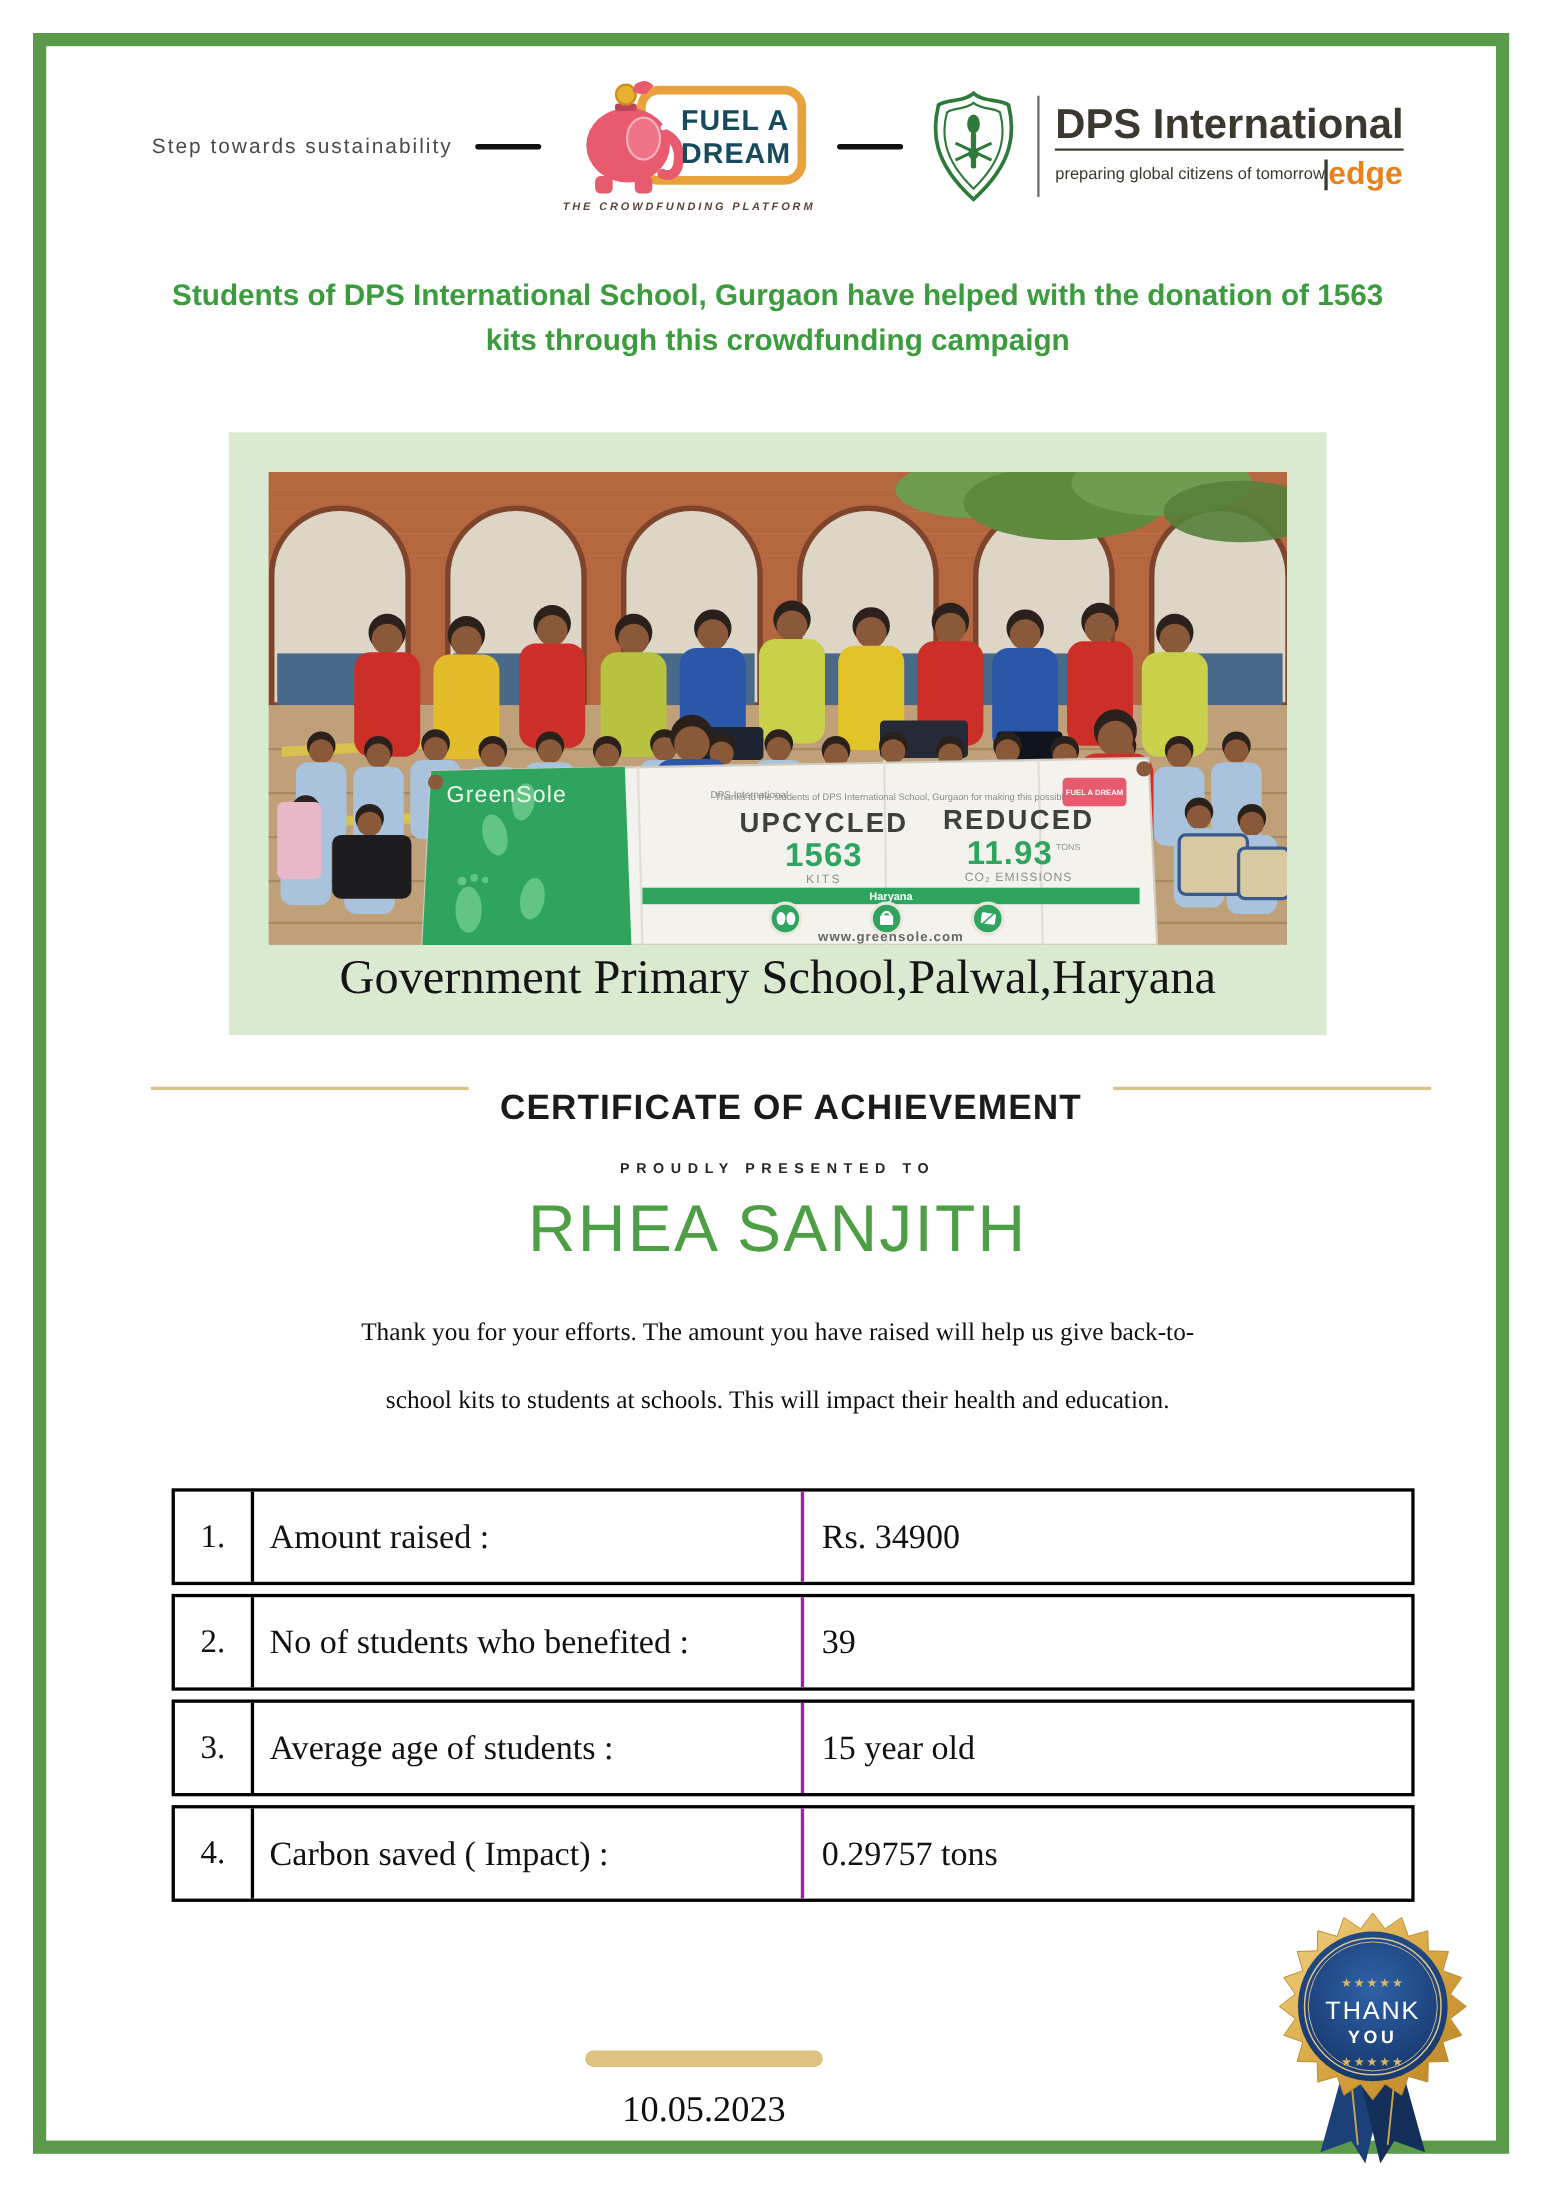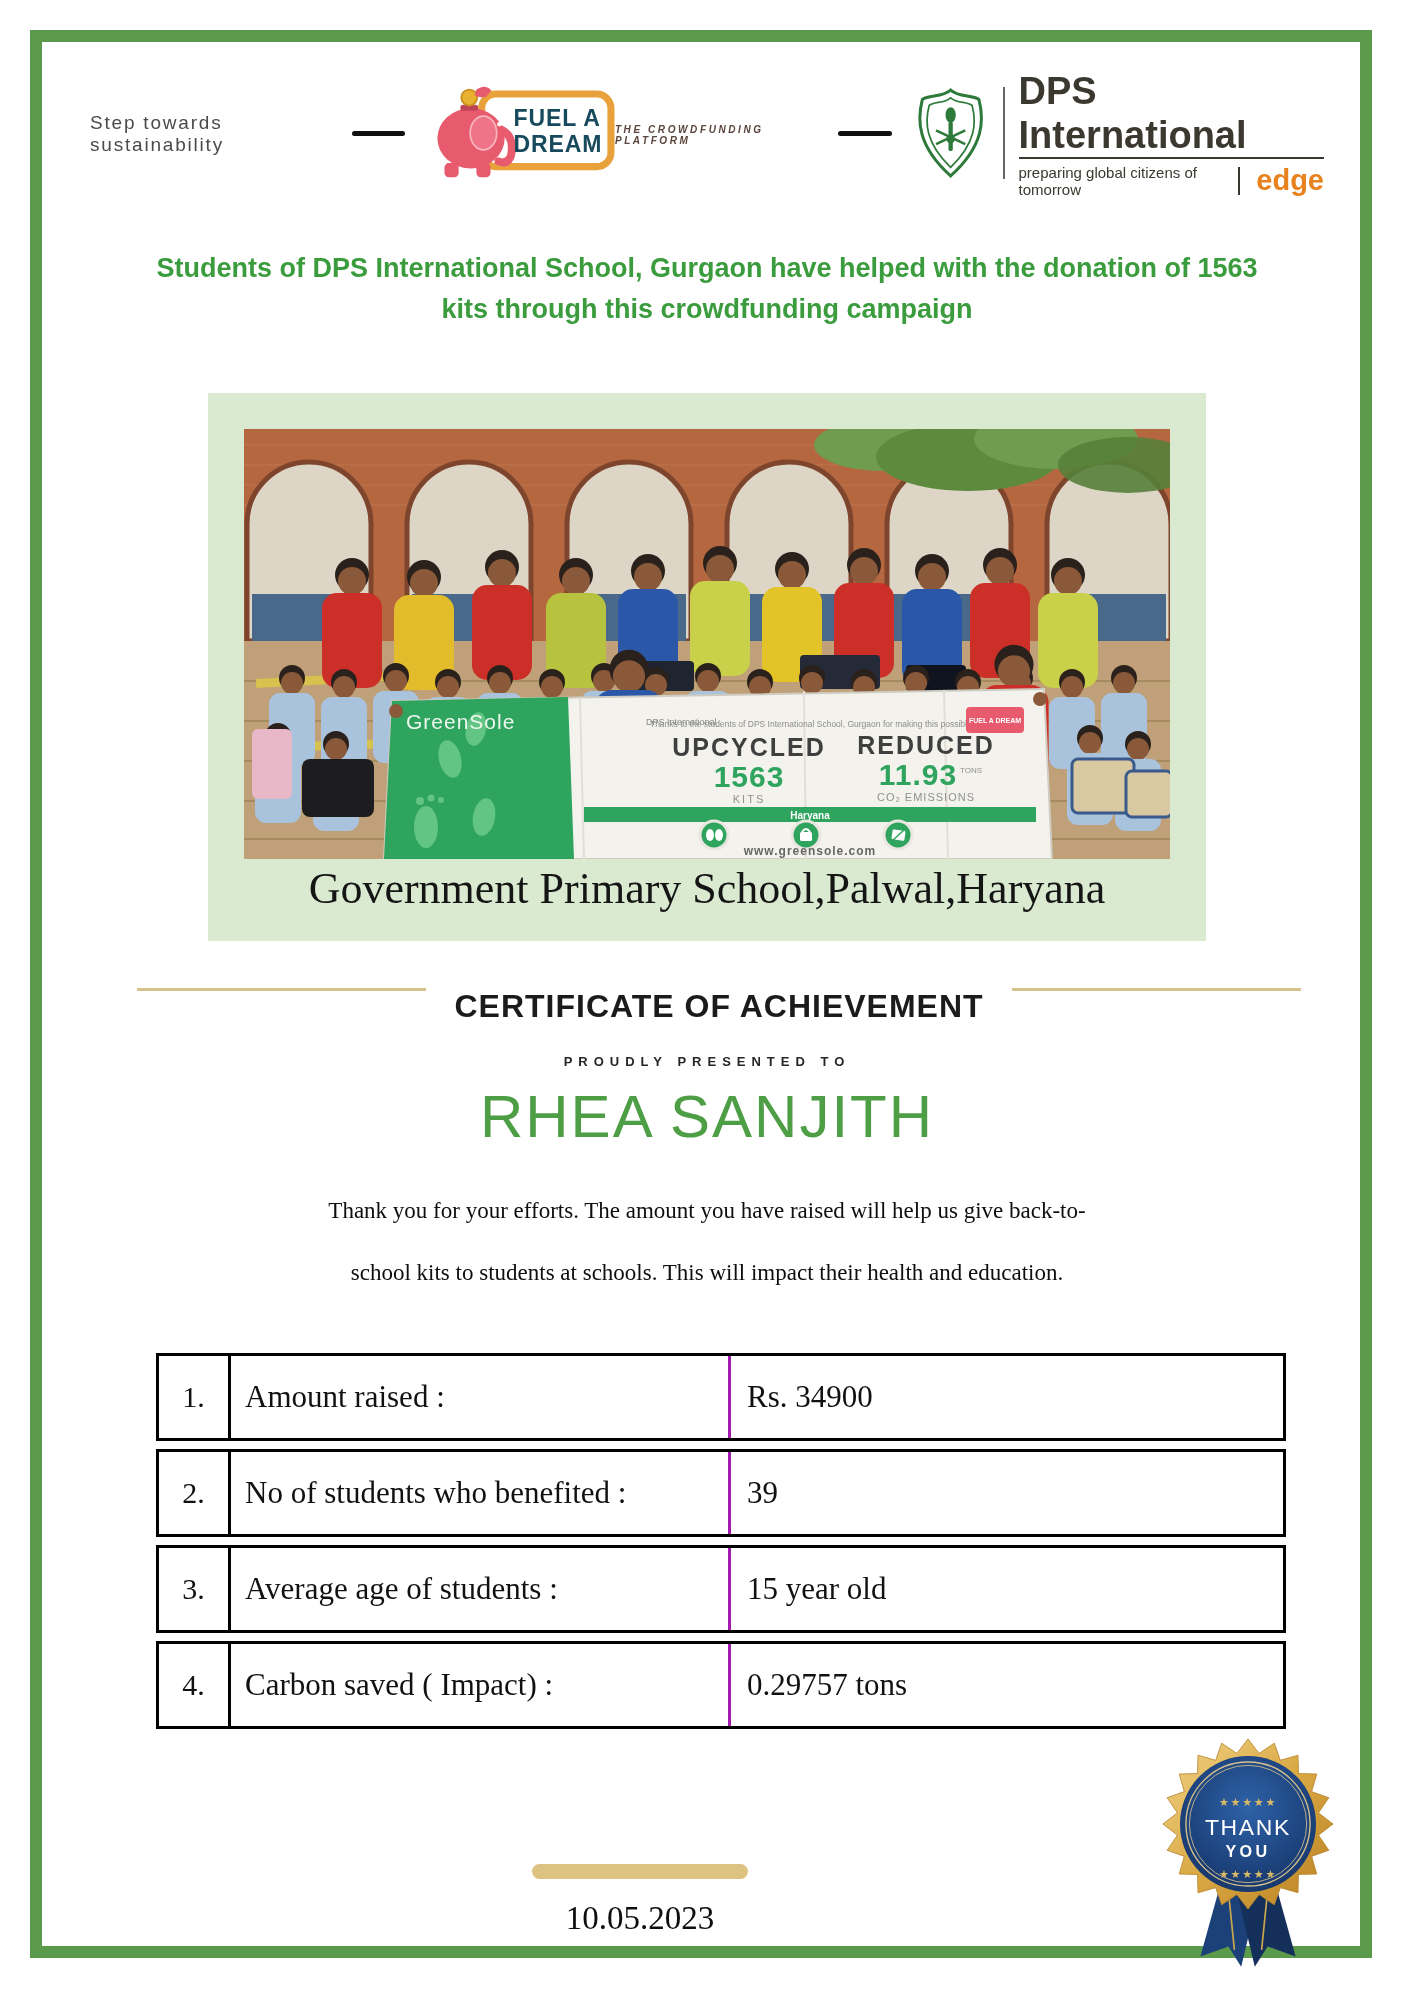--- a/index.html
+++ b/index.html
@@ -9,26 +9,26 @@
         border:12px solid #5b9a4a;box-sizing:border-box;pointer-events:none;}
 
   
   .logos{position:absolute;top:74px;left:90px;width:1234px;height:118px;
          display:flex;align-items:center;justify-content:center;gap:20px;}
   .gs{display:flex;flex-direction:column;align-items:center;}
   .gs-name{font-size:46px;color:#5fa452;letter-spacing:.5px;}
   .gs-name sup{font-size:15px;color:#5fa452;}
   .gs-tag{font-size:19px;color:#4a4a4a;letter-spacing:1.8px;margin-top:2px;}
   .dash{width:60px;height:5px;background:#101010;border-radius:3px;}
-  .fad{display:flex;flex-direction:row;align-items:center;}
+  .fad{display:flex;flex-direction:column;align-items:center;}
   .fad-tag{font-size:10px;letter-spacing:2.6px;color:#5a443c;margin-top:3px;font-weight:600;font-style:italic;}
   .dps{display:flex;align-items:center;gap:14px;}
   .dps-vline{width:2px;height:92px;background:#666;}
   .dps-name{font-size:38px;font-weight:700;color:#3b382f;line-height:44px;}
-  .dps-sub{border-top:2px solid #3b382f;padding-top:5px;display:flex;align-items:center;gap:16px;}
+  .dps-sub{border-top:2px solid #3b382f;padding-top:5px;display:flex;align-items:center;gap:0;}
   .dps-sub-tag{font-size:15px;color:#3b382f;}
   .dps-bar{width:3px;height:28px;background:#3b382f;}
   .dps-edge{font-size:29px;font-weight:800;color:#e8821e;}
 
   
   .headline{position:absolute;top:248px;left:0;width:100%;text-align:center;
             font-size:27px;font-weight:bold;color:#3a9c3d;line-height:41px;}
 
   
   .photo-frame{position:absolute;top:393px;left:208px;width:998px;height:548px;

